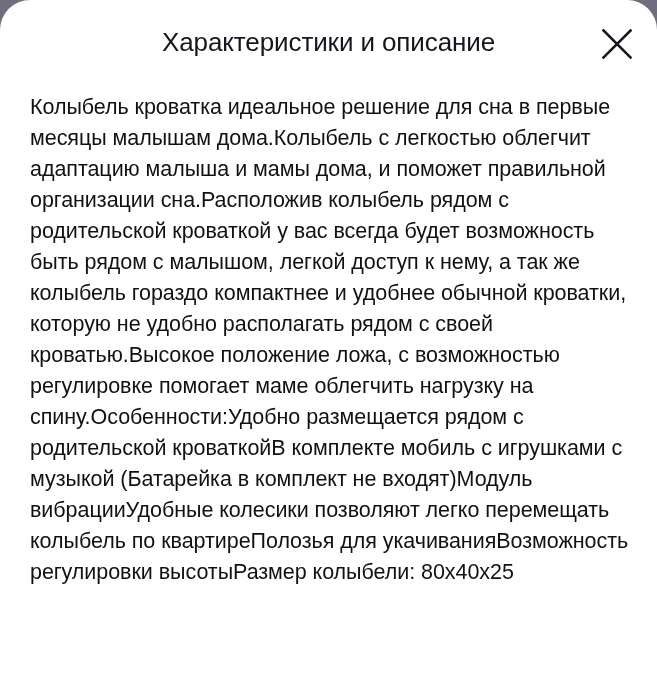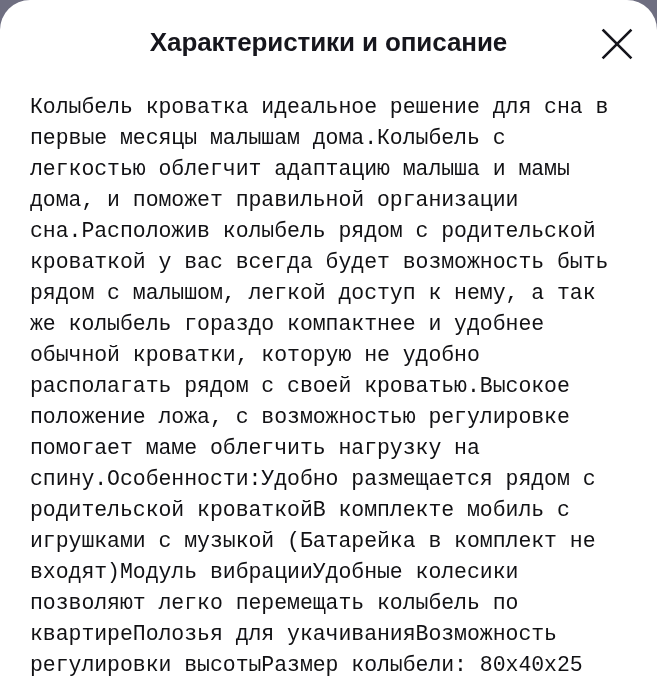--- a/index.html
+++ b/index.html
@@ -43,21 +43,21 @@
     height: 92px;
     box-sizing: border-box;
   }
   .sheet-title {
     position: absolute;
     left: 0;
     right: 0;
     top: 26px;
     text-align: center;
     font-size: 26px;
-    font-weight: 700;
+    font-weight: 400;
     letter-spacing: -0.1px;
     color: #16161d;
     line-height: 32px;
     padding: 0 72px;
     white-space: nowrap;
     overflow: hidden;
   }
   .close-button {
     position: absolute;
     right: 23px;
@@ -79,21 +79,20 @@
   .close-button svg line {
     stroke: #16161d;
     stroke-width: 2.6;
     stroke-linecap: square;
   }
 
   
   .sheet-body {
     padding: 0 27px 0 30px;
     box-sizing: border-box;
-    font-family: Liberation Mono, monospace;
   }
   .description {
     margin: 0;
     font-size: 21.5px;
     line-height: 31px;
     color: #111114;
     letter-spacing: -0.05px;
     word-wrap: break-word;
     text-align: left;
   }

